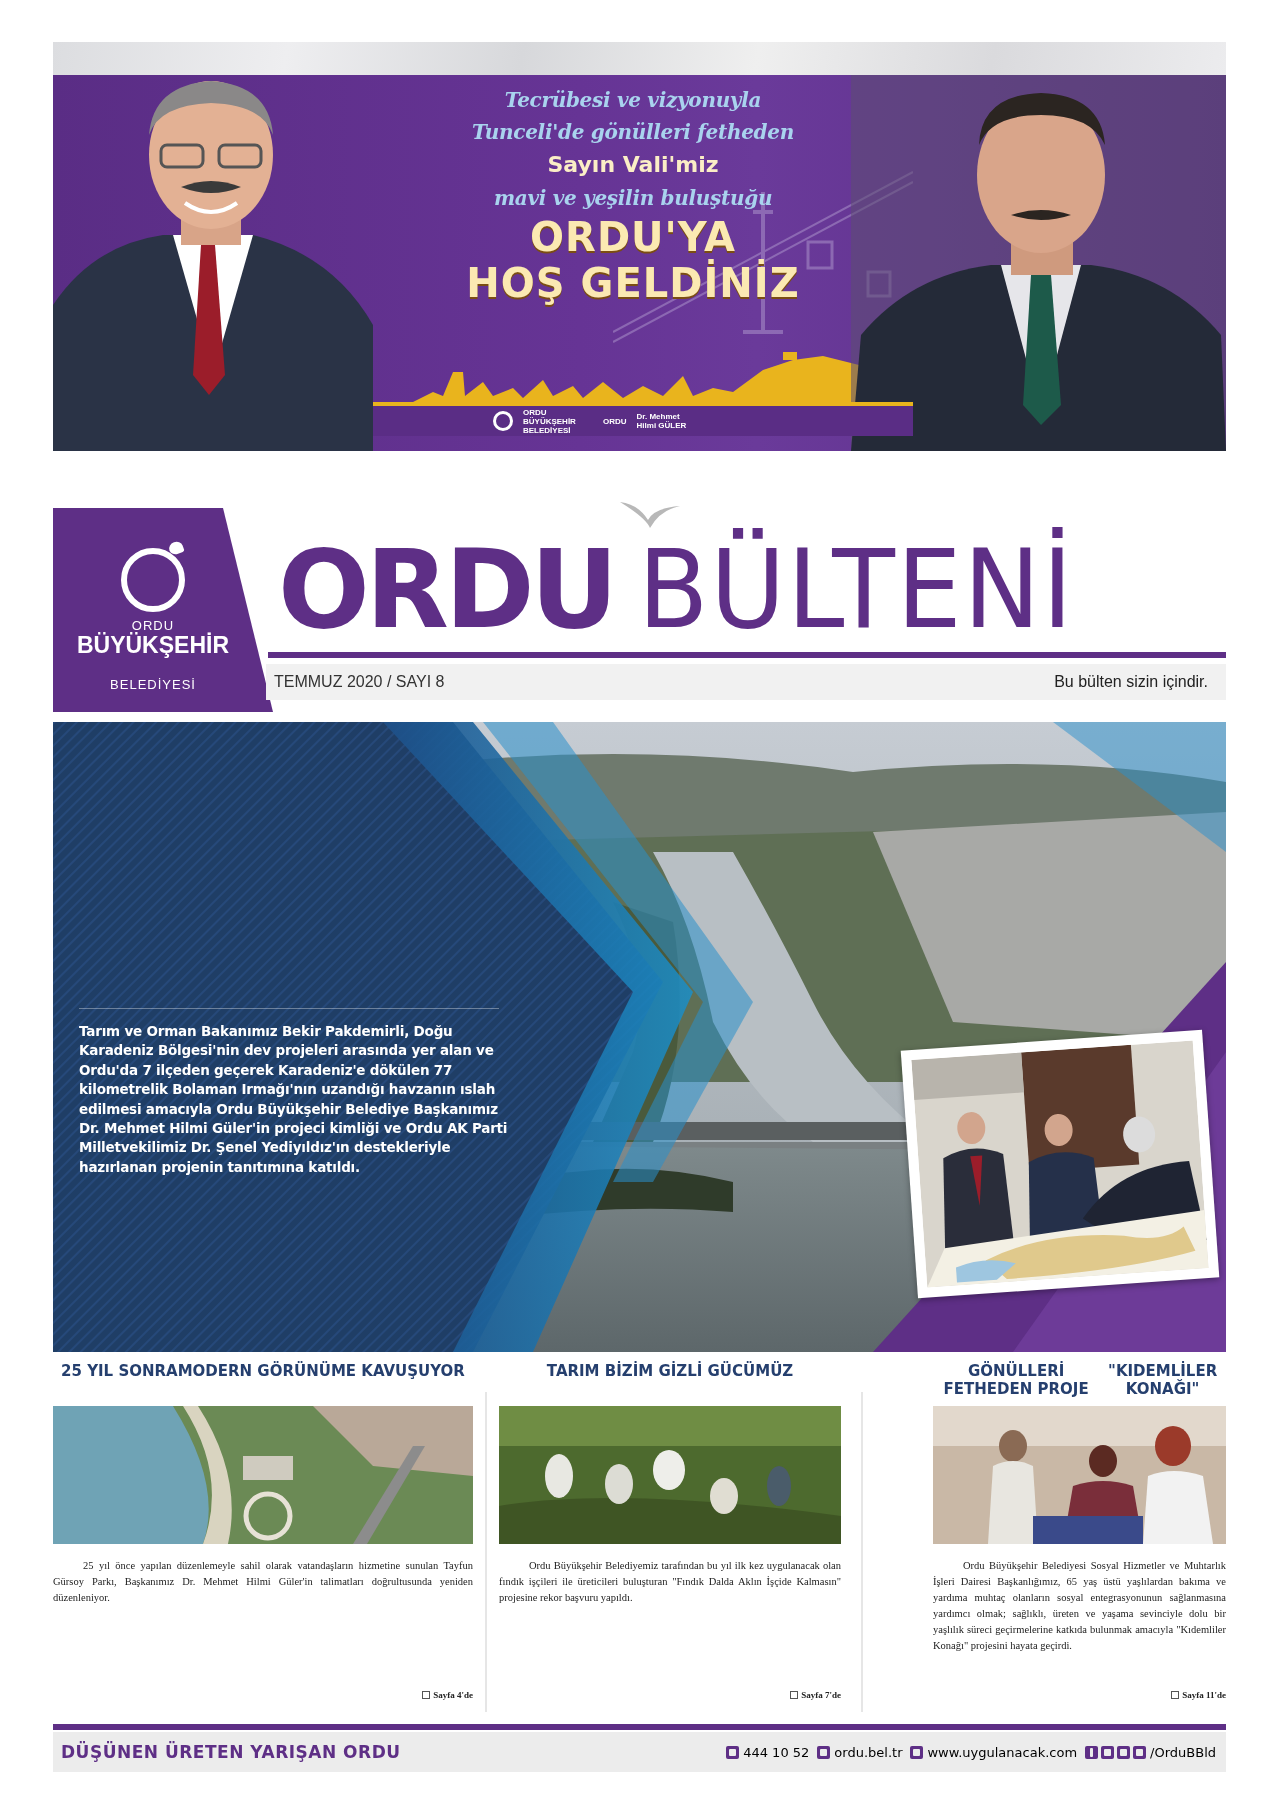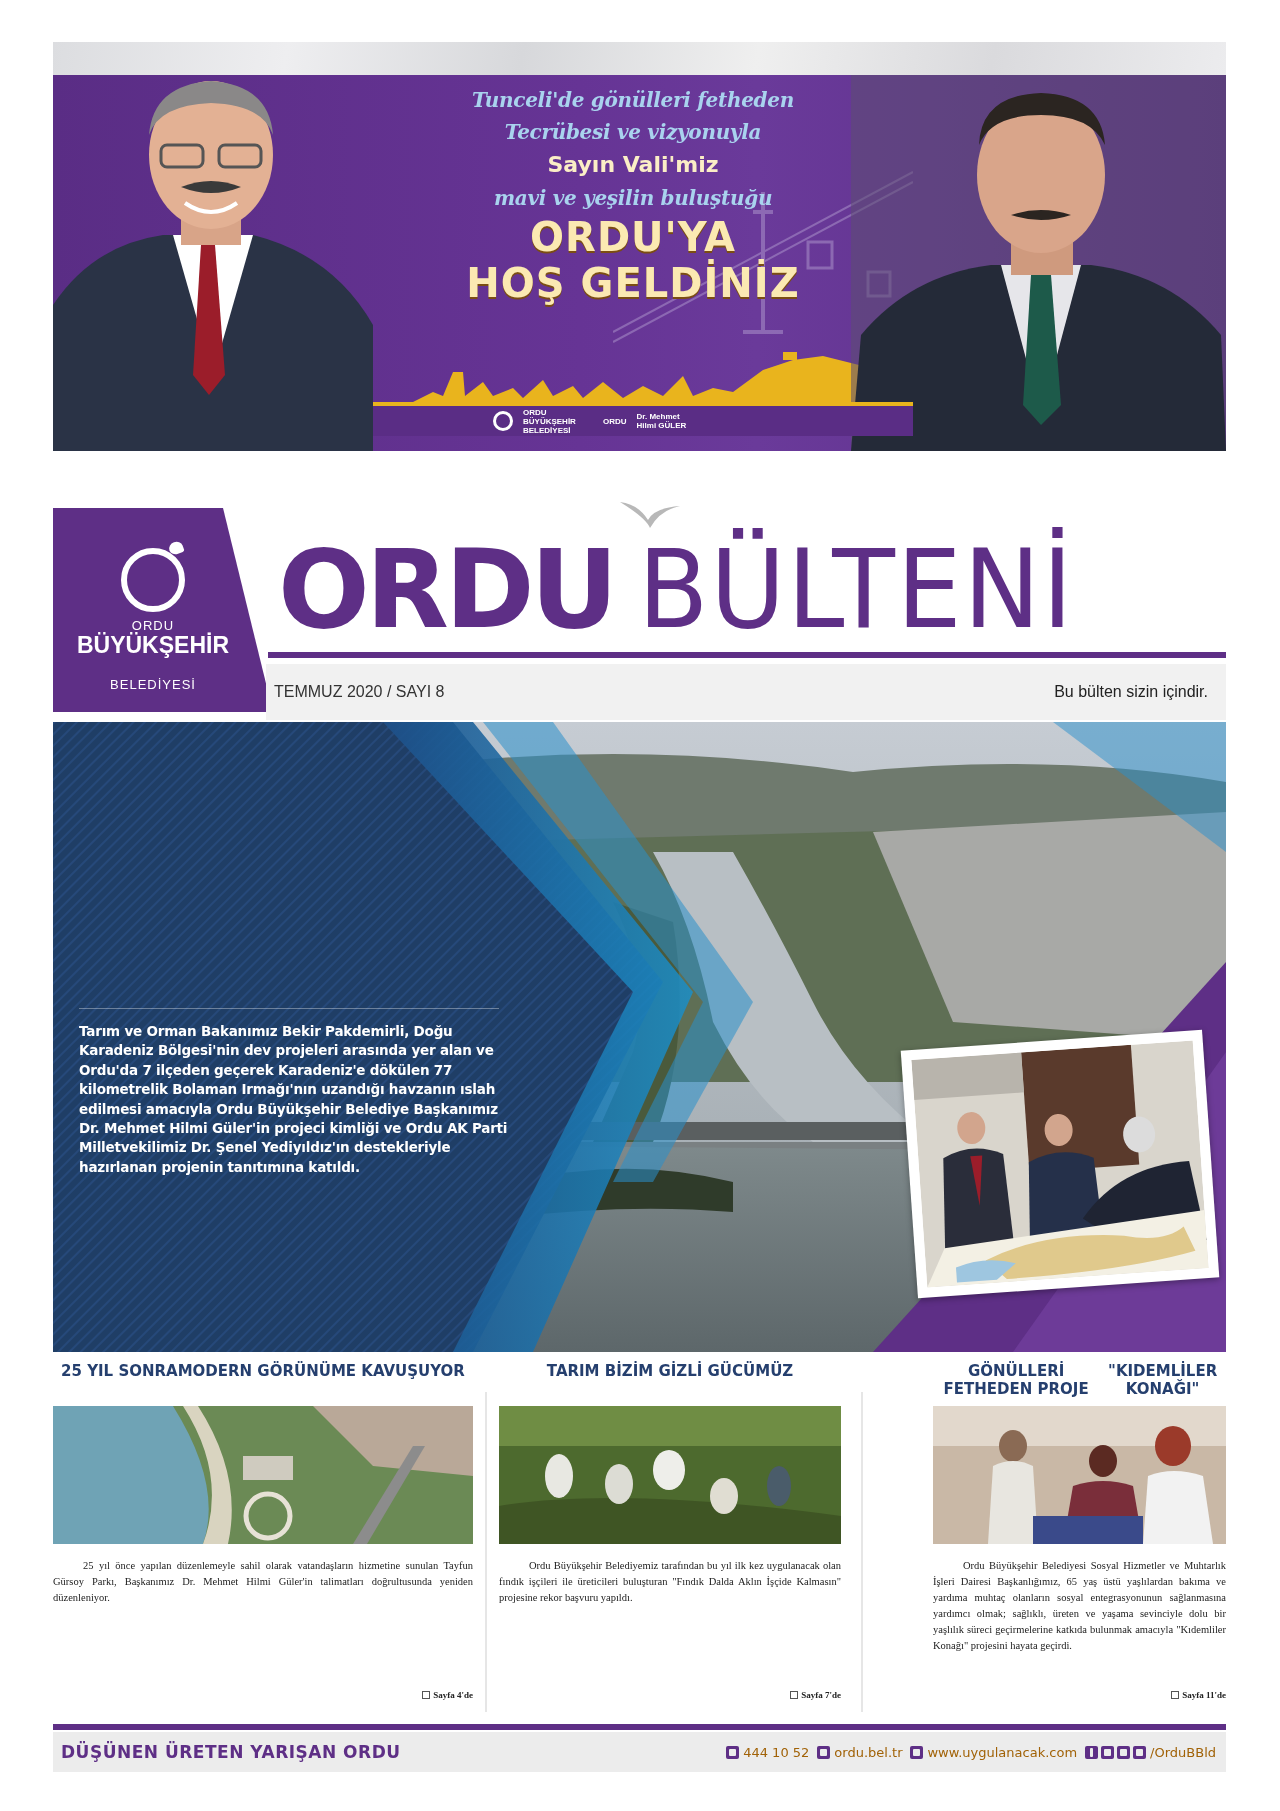--- a/index.html
+++ b/index.html
@@ -45,21 +45,21 @@
     .lg-mid { font-size: 13px; letter-spacing: 1px; margin-top: 20px; }
 
     .mast-title { position: absolute; left: 278px; top: 520px; height: 130px; display: flex; align-items: flex-end; }
     .mt-ordu { font-family: "DejaVu Sans", sans-serif; font-weight: bold; font-size: 108px; color: #5e2f86;
       letter-spacing: -4px; line-height: 120px; }
     .mt-bulteni { font-family: "DejaVu Sans", sans-serif; font-weight: normal; font-size: 108px; color: #5e2f86;
       letter-spacing: 2px; line-height: 120px; margin-left: 24px; transform: scaleX(0.95); transform-origin: left; }
     .seagull { position: absolute; left: 620px; top: 498px; width: 80px; height: 36px; }
 
     .mast-rule { position: absolute; left: 268px; top: 652px; width: 958px; height: 6px; background: #5e2f86; }
-    .mast-subbar { position: absolute; left: 266px; top: 664px; width: 960px; height: 56px; background: #f1f1f1;
+    .mast-subbar { position: absolute; left: 266px; top: 664px; width: 960px; height: 36px; background: #f1f1f1;
       display: flex; align-items: center; justify-content: space-between; padding: 0 18px 0 8px; }
     .issue { font-size: 16px; color: #333; }
     .tagline { font-size: 16px; color: #222; }
 
     
     .hero { position: absolute; left: 53px; top: 722px; width: 1173px; height: 630px; overflow: hidden; background: #1e4a72; }
     .hero-photo { position: absolute; left: 0; top: 0; width: 100%; height: 100%; }
     .hero-panel { position: absolute; left: 0; top: 0; width: 100%; height: 100%; }
     .hero-title { position: absolute; left: 26px; top: 70px; color: #fff; font-family: "DejaVu Sans", sans-serif; font-weight: bold; }
     .ht-1 { font-size: 60px; line-height: 68px; letter-spacing: -1px; }
@@ -89,21 +89,21 @@
     .art-ref .arr { display: inline-block; width: 8px; height: 8px; border: 1px solid #555; margin-right: 3px; vertical-align: -1px; }
     .art-2 .art-img { margin-left: 10px; width: 342px; }
     .art-2 .art-body, .art-2 .art-title { margin-left: 10px; width: 342px; }
     .art-2 .art-ref { right: 74px; }
 
     
     .foot-rule { position: absolute; left: 53px; top: 1724px; width: 1173px; height: 6px; background: #5e2f86; }
     .foot-bar { position: absolute; left: 53px; top: 1732px; width: 1173px; height: 40px; background: #ececec;
       display: flex; align-items: center; justify-content: space-between; padding: 0 10px 0 8px; }
     .foot-slogan { color: #5e2f86; font-weight: bold; font-size: 17px; letter-spacing: 0.5px; font-family: "DejaVu Sans", sans-serif; }
-    .foot-contacts { display: flex; align-items: center; gap: 8px; color: #a16207; font-size: 13px; font-family: "DejaVu Sans", sans-serif; }
+    .foot-contacts { display: flex; align-items: center; gap: 8px; color: #000000; font-size: 13px; font-family: "DejaVu Sans", sans-serif; }
     .ficon { display: inline-block; width: 13px; height: 13px; background: #5e2f86; border-radius: 2px; position: relative; vertical-align: middle; }
     .ficon::after { content: ""; position: absolute; left: 3px; top: 3px; width: 7px; height: 7px; background: #ececec; border-radius: 1px; }
     .ficon.fb::after { left: 5px; top: 2px; width: 3px; height: 9px; }
     .ci { display: inline-flex; align-items: center; gap: 4px; }
     .socials { display: inline-flex; gap: 3px; align-items: center; }
   </style>
 </head>
 <body>
 
 <div class="page">
@@ -143,22 +143,22 @@
       <path d="M0 376 L10 260 Q60 200 140 190 L240 190 Q320 200 370 260 L375 376 Z" fill="#242a38"></path>
       <path d="M150 190 L190 340 L230 190 Z" fill="#e6e6ea"></path>
       <path d="M180 200 L200 200 L210 330 L190 350 L172 330 Z" fill="#1d5a4a"></path>
       <rect x="160" y="150" width="62" height="50" fill="#cf9a7e"></rect>
       <ellipse cx="190" cy="100" rx="64" ry="78" fill="#d9a58a"></ellipse>
       <path d="M128 70 Q130 20 190 18 Q250 20 254 70 Q240 40 190 40 Q140 40 128 70 Z" fill="#2b2521"></path>
       <path d="M160 140 Q190 130 220 140 Q190 150 160 140 Z" fill="#2b2521"></path>
     </svg>
 
     <div class="banner-text">
+      <div class="bt-script">Tecrübesi ve vizyonuyla</div>
       <div class="bt-script">Tunceli'de gönülleri fetheden</div>
-      <div class="bt-script">Tecrübesi ve vizyonuyla</div>
       <div class="bt-plain">Sayın Vali'miz</div>
       <div class="bt-script">mavi ve yeşilin buluştuğu</div>
       <div class="bt-big">ORDU'YA</div>
       <div class="bt-big">HOŞ GELDİNİZ</div>
     </div>
 
     <div class="banner-foot">
       <span class="bf-logo"></span>
       <span class="bf-txt" style="width:70px;">ORDU BÜYÜKŞEHİR BELEDİYESİ</span>
       <span class="bf-txt">ORDU</span>

